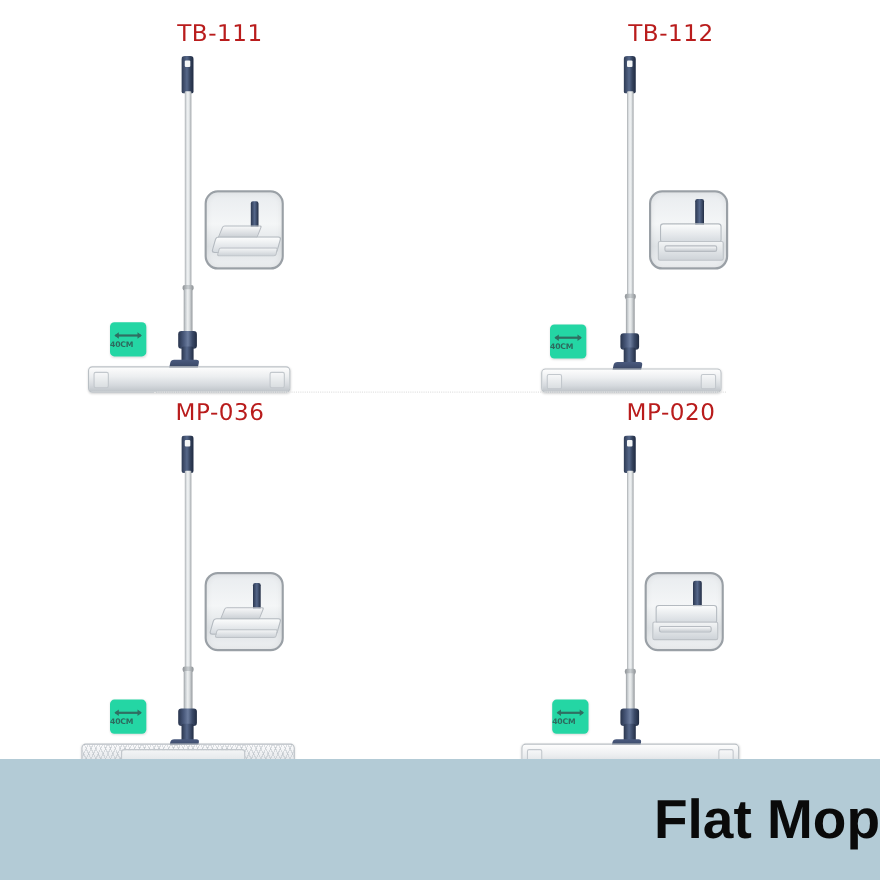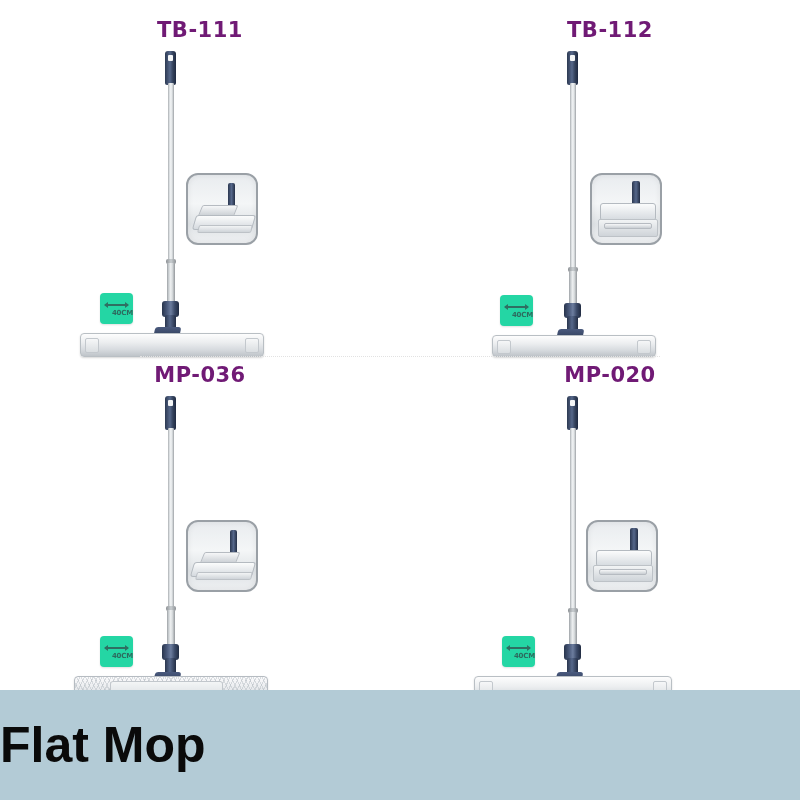--- a/index.html
+++ b/index.html
@@ -40,23 +40,23 @@
   .cell.c0 { left: 0; }
   .cell.c1 { left: 410px; }
 
   
   .sku {
     position: absolute;
     top: 18px;
     width: 100%;
     text-align: center;
     font-size: 21px;
-    font-weight: bold;
+    font-weight: normal;
     letter-spacing: 0.5px;
-    color: #701a75;
+    color: #b91c1c;
     font-family: "DejaVu Sans", sans-serif;
   }
   .cell.c0 .sku { padding-right: 128px; }
   .cell.c1 .sku { padding-right: 114px; }
 
   
   .mop {
     position: absolute;
     bottom: 0;
     width: 260px;
@@ -225,21 +225,21 @@
   }
   .badge .arrow::after {
     right: -1px;
     border-left: 4px solid #2f6f62;
   }
   .badge .dim-text {
     position: absolute;
     left: 0;
     top: 16px;
     width: 100%;
-    text-align: right;
+    text-align: left;
     font-size: 7px;
     font-weight: bold;
     color: #2d6a5e;
     letter-spacing: -0.2px;
     font-family: "DejaVu Sans", sans-serif;
   }
 
   
   .inset {
     position: absolute;
@@ -288,21 +288,21 @@
   
   .banner {
     position: absolute;
     left: 0;
     bottom: 0;
     width: 800px;
     height: 110px;
     background: #b3cbd6;
     display: flex;
     align-items: center;
-    justify-content: flex-start;
+    justify-content: flex-end;
   }
   .banner-title {
     font-size: 50px;
     font-weight: bold;
     color: #0a0a0a;
     font-family: "Liberation Sans", sans-serif;
     letter-spacing: 0px;
   }
 </style>
 </head>

